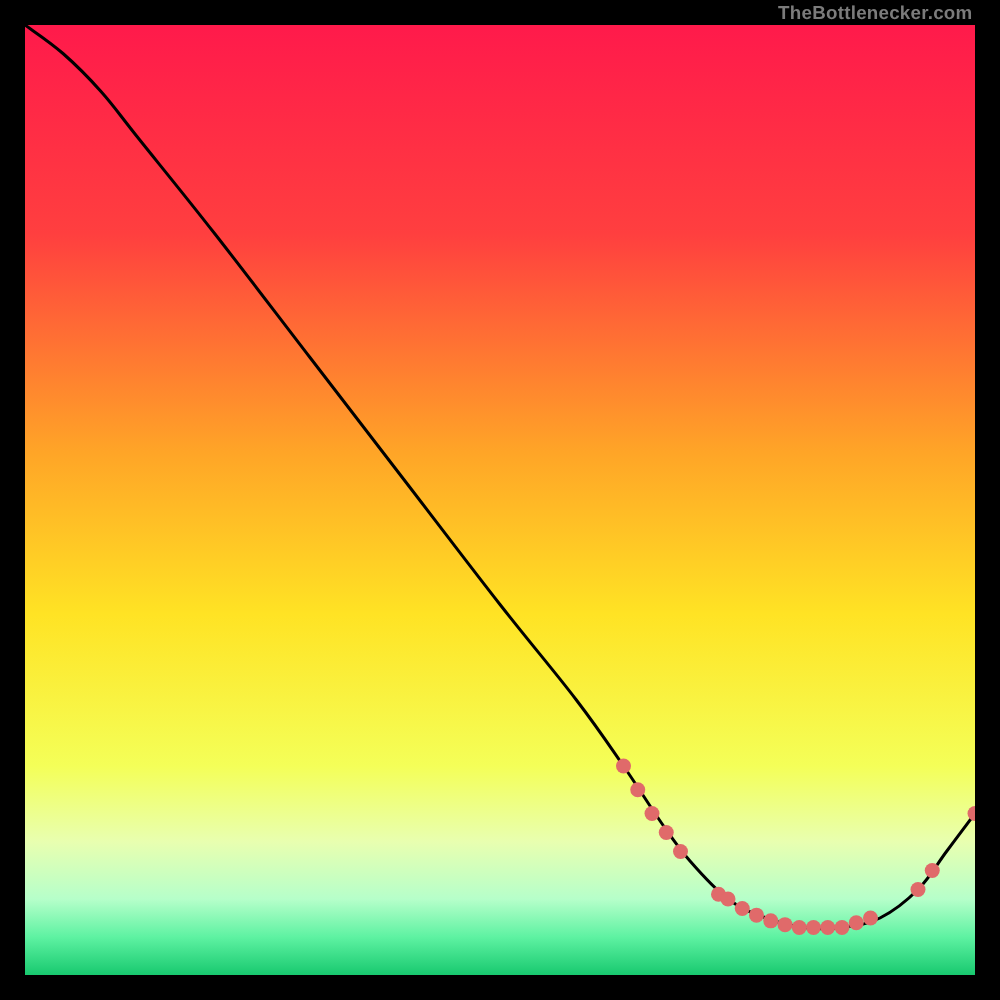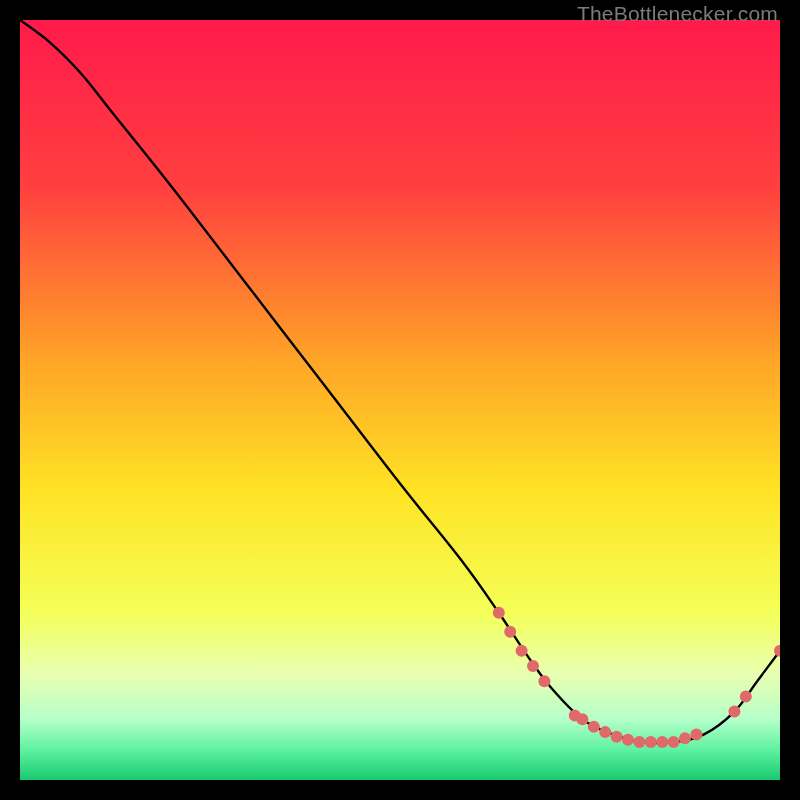--- a/index.html
+++ b/index.html
@@ -24,22 +24,22 @@
     left: 0;
     top: 0;
     width: 760px;
     height: 760px;
   }
   .watermark {
     position: absolute;
     top: 2px;
     right: 22px;
     color: #7b7b7b;
-    font-size: 21px;
-    font-weight: 400;
+    font-size: 15px;
+    font-weight: 700;
     letter-spacing: 0.2px;
     z-index: 10;
   }
   svg { display: block; }
 </style>
 </head>
 <body>
 
 <div class="watermark">TheBottlenecker.com</div>
 

